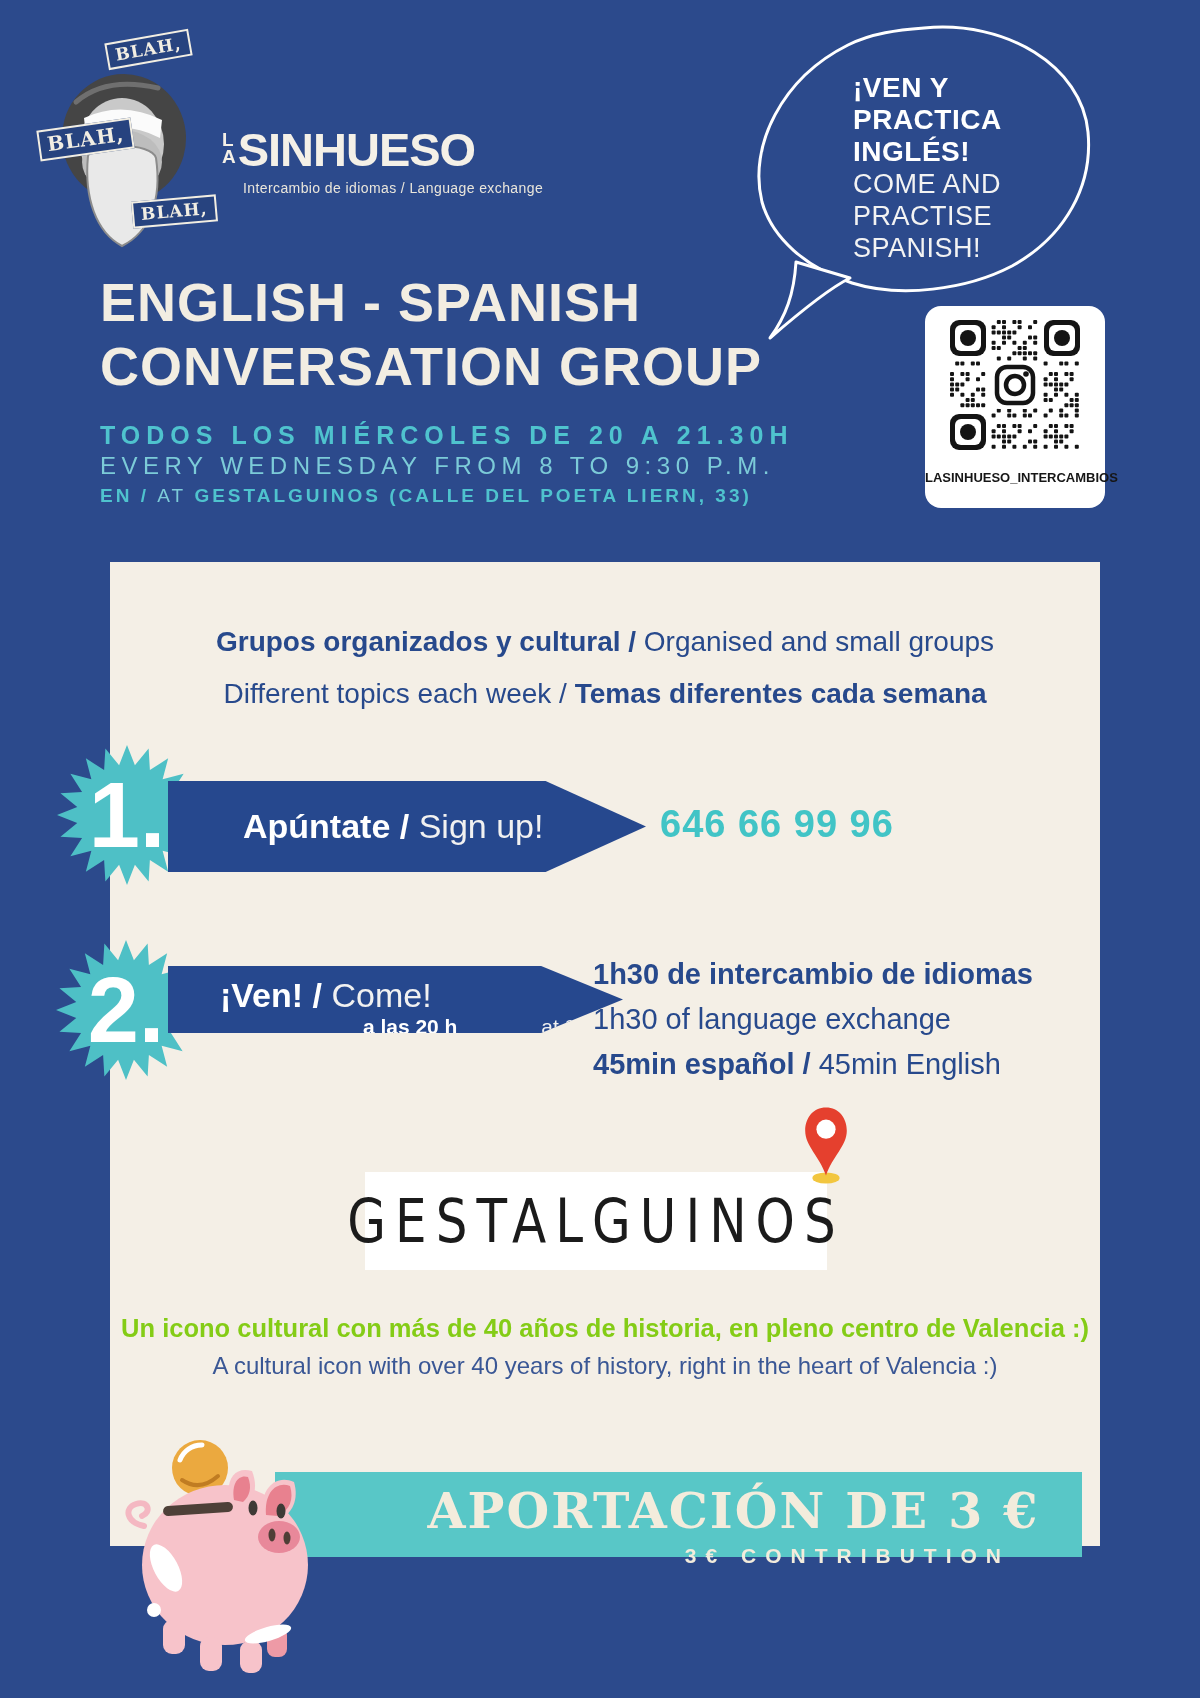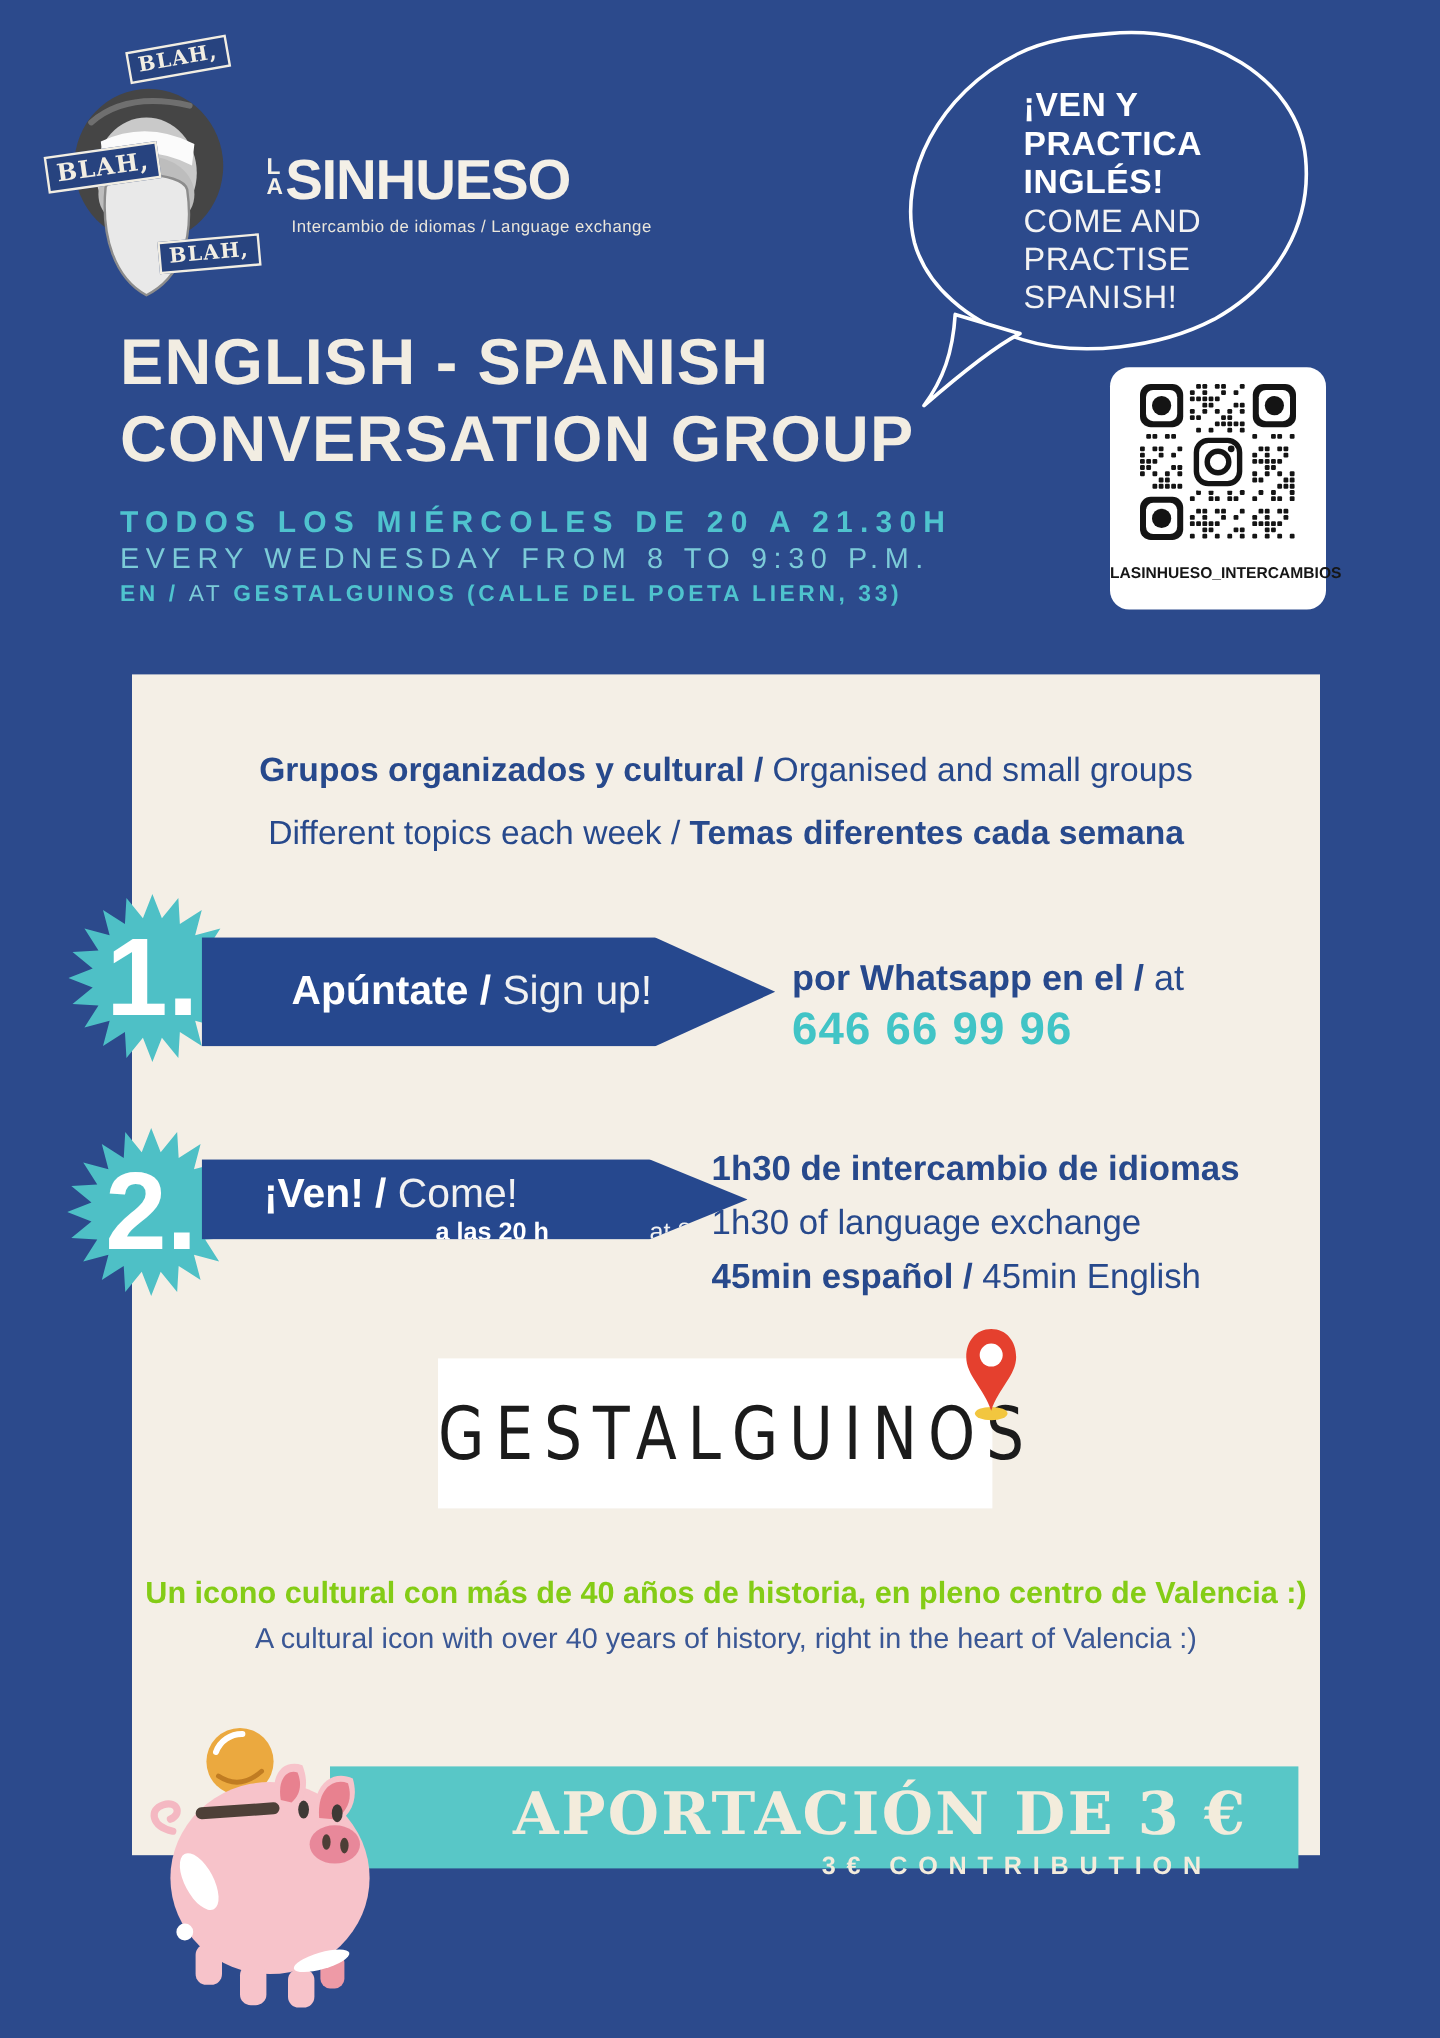--- a/index.html
+++ b/index.html
@@ -73,22 +73,22 @@
   .banner2-l2{font-size:21px;line-height:26px;text-align:right;}
   .banner2-l2 .gap{margin-right:78px;}
 
   .step1-right{left:660px;top:799px;color:#27498C;}
   .step1-l1{font-size:30px;font-weight:700;}
   .step1-l1 .light{font-weight:400;}
   .phone{margin-top:4px;color:#41C4C6;font-size:38px;font-weight:700;letter-spacing:1px;}
 
   .step2-right{left:593px;top:952px;color:#27498C;font-size:29px;line-height:45px;}
 
-  .venue-box{left:365px;top:1132px;width:462px;height:125px;background:#FFFFFF;
-    display:flex;align-items:center;justify-content:flex-start;}
+  .venue-box{left:365px;top:1172px;width:462px;height:98px;background:#FFFFFF;
+    display:flex;align-items:center;justify-content:center;}
   .venue-logo{font-family:"DejaVu Sans",sans-serif;font-size:50px;color:#1B1B1B;
     letter-spacing:9px;transform:scaleY(1.22);white-space:nowrap;}
   .pin-svg{left:802px;top:1104px;}
 
   .culture-es{left:110px;top:1314px;width:990px;text-align:center;color:#84cc16;
     font-size:25.5px;font-weight:700;}
   .culture-en{left:110px;top:1352px;width:990px;text-align:center;color:#3A5795;
     font-size:24px;font-weight:400;}
 
   .contrib-banner{left:275px;top:1472px;width:807px;height:85px;background:#58C7C7;}
@@ -344,24 +344,20 @@
 
   <svg class="abs star-svg star1" viewBox="0 0 200 200">
     <polygon class="star-poly" fill="#4EC0C6" points="100.0,0.0 111.3,28.9 130.9,4.9 132.7,35.8 158.8,19.1 150.9,49.1 180.9,41.2 164.2,67.3 195.1,69.1 171.1,88.7 200.0,100.0 171.1,111.3 195.1,130.9 164.2,132.7 180.9,158.8 150.9,150.9 158.8,180.9 132.7,164.2 130.9,195.1 111.3,171.1 100.0,200.0 88.7,171.1 69.1,195.1 67.3,164.2 41.2,180.9 49.1,150.9 19.1,158.8 35.8,132.7 4.9,130.9 28.9,111.3 0.0,100.0 28.9,88.7 4.9,69.1 35.8,67.3 19.1,41.2 49.1,49.1 41.2,19.1 67.3,35.8 69.1,4.9 88.7,28.9"></polygon>
   </svg>
   <div class="abs star-num num1">1.</div>
   <div class="abs banner banner1">
     <span class="banner-bold">Apúntate /</span>
     <span class="banner-reg">Sign up!</span>
   </div>
   <div class="abs step1-right">
-    <div class="step1-l1">
-      <span>por Whatsapp en el /</span>
-      <span class="light">at</span>
-    </div>
     <div class="phone">646 66 99 96</div>
   </div>
 
   <svg class="abs star-svg star2" viewBox="0 0 200 200">
     <polygon class="star-poly" fill="#4EC0C6" points="100.0,0.0 111.3,28.9 130.9,4.9 132.7,35.8 158.8,19.1 150.9,49.1 180.9,41.2 164.2,67.3 195.1,69.1 171.1,88.7 200.0,100.0 171.1,111.3 195.1,130.9 164.2,132.7 180.9,158.8 150.9,150.9 158.8,180.9 132.7,164.2 130.9,195.1 111.3,171.1 100.0,200.0 88.7,171.1 69.1,195.1 67.3,164.2 41.2,180.9 49.1,150.9 19.1,158.8 35.8,132.7 4.9,130.9 28.9,111.3 0.0,100.0 28.9,88.7 4.9,69.1 35.8,67.3 19.1,41.2 49.1,49.1 41.2,19.1 67.3,35.8 69.1,4.9 88.7,28.9"></polygon>
   </svg>
   <div class="abs star-num num2">2.</div>
   <div class="abs banner banner2">
     <div class="banner2-l1">
       <span class="banner-bold">¡Ven! /</span>

